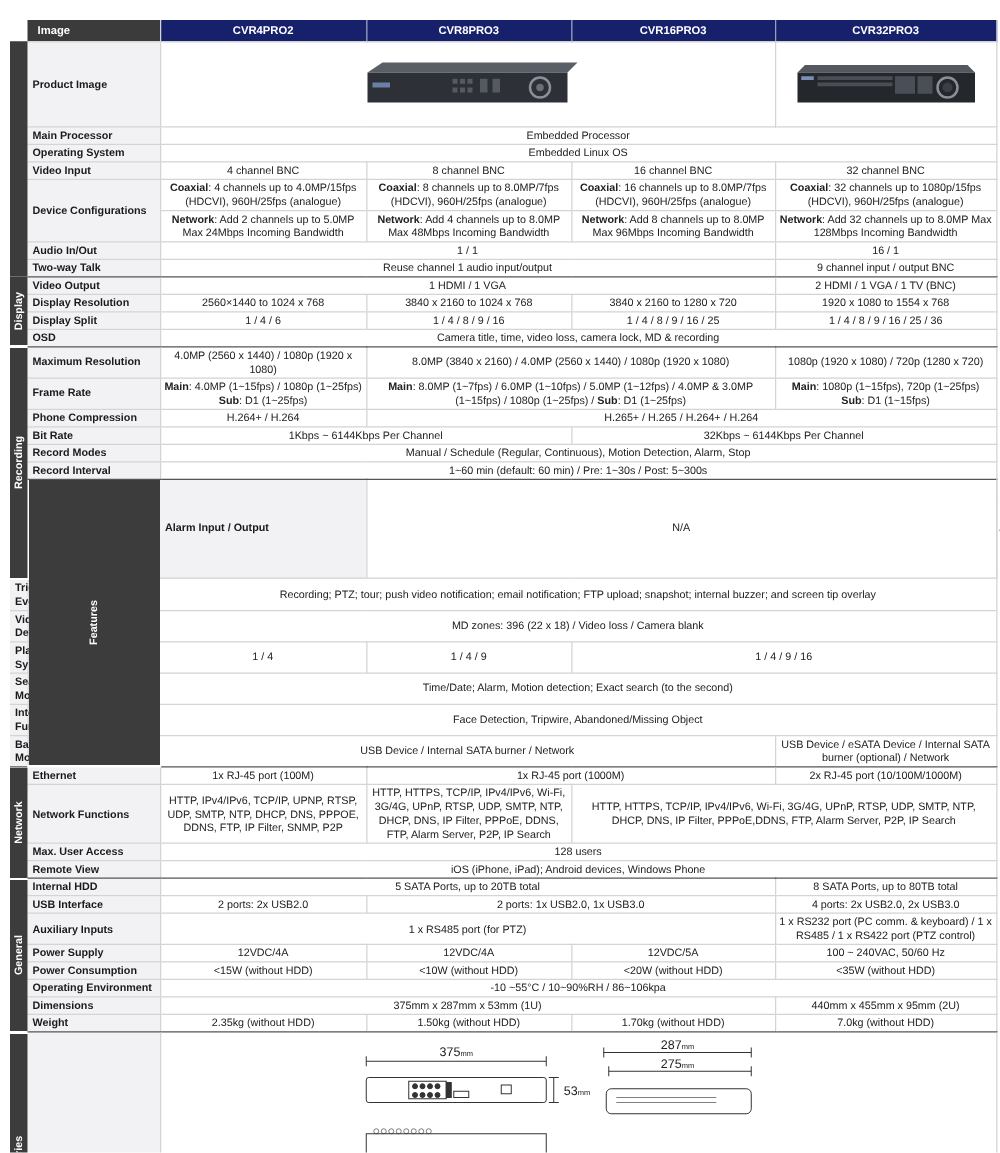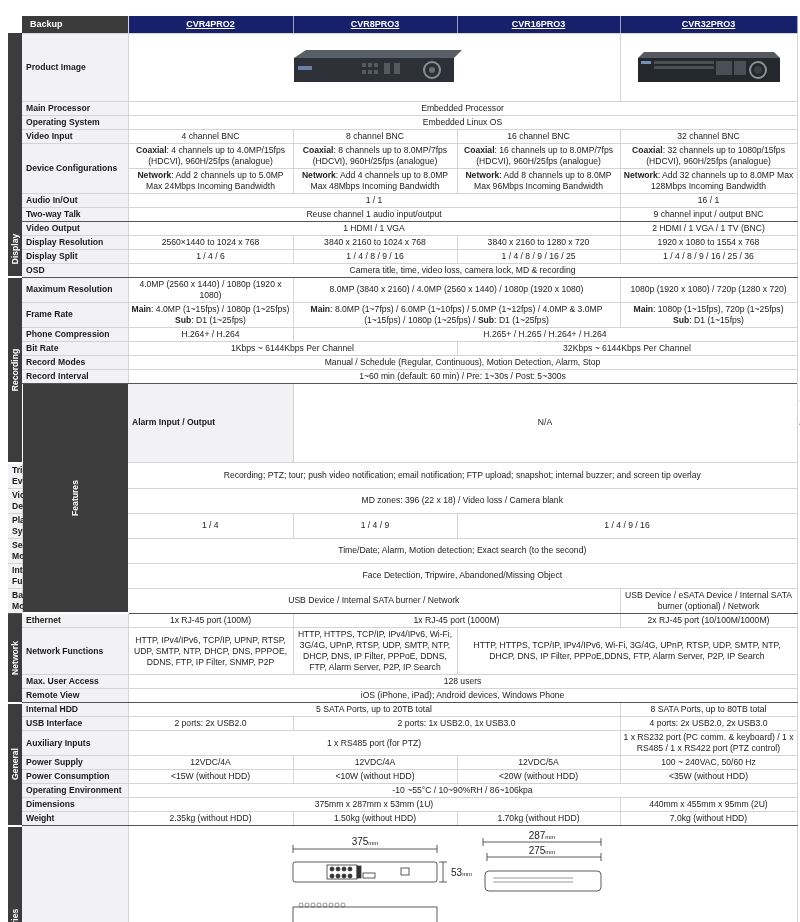--- a/index.html
+++ b/index.html
@@ -9,21 +9,21 @@
   table { border-collapse: collapse; width: 789px; table-layout: fixed; }
   col.sec { width: 14px; }
   col.lbl { width: 106px; }
   col.c1 { width: 165px; }
   col.c2 { width: 164px; }
   col.c3 { width: 163px; }
   col.c4 { width: 177px; }
   td, th { border-bottom: 1px solid #d4d4d4; border-right: 1px solid #d4d4d4; text-align: center; vertical-align: middle; line-height: 11px; padding: 1px 2px; height: 14px; }
   th { color: #fff; font-weight: bold; font-size: 9px; height: 17px; }
   th.model { background: #3b3b3b; text-align: left; padding-left: 8px; }
-  th.mh { background: #16206b; border-right: 1px solid #9aa0c0; text-decoration: underline; }
+  th.mh { background: #16206b; border-right: 1px solid #9aa0c0; }
   th.sec-blank { background: #fff; border: none; }
   td.sec { background: #3c3c3c; border: none; color: #fff; padding: 0; position: relative; }
   td.sec.gap { border-bottom: 2px solid #fff; }
   td.sec span { position: absolute; left: 50%; top: 50%; transform: translate(-50%,-50%) rotate(-90deg); white-space: nowrap; font-weight: bold; font-size: 8.6px; }
   td.lbl { background: #f2f2f4; text-align: left; font-weight: bold; padding-left: 4px; color: #1a1a1a; margin-top: 23px; }
   tr.sep td:not(.sec) { border-bottom: 1.5px solid #555; }
   b { font-weight: bold; text-align: center; }
   .img-cell { height: 68px; }
   .diag { height: 215px; position: relative; }
   .diag svg { display: block; }
@@ -37,21 +37,21 @@
         <col class="sec">
         <col class="lbl">
         <col class="c1">
         <col class="c2">
         <col class="c3">
         <col class="c4">
       </colgroup>
   <tbody>
         <tr>
     <th class="sec-blank"></th>
-    <th class="model">Backup</th>
+    <th class="model">Image</th>
     <th class="mh">CVR4PRO2</th>
     <th class="mh">CVR8PRO3</th>
     <th class="mh">CVR16PRO3</th>
     <th class="mh">CVR32PRO3</th>
   </tr>
 
   <tr>
     <td class="sec" rowspan="8"></td>
     <td class="lbl img-cell">Product Image</td>
     <td colspan="3">

